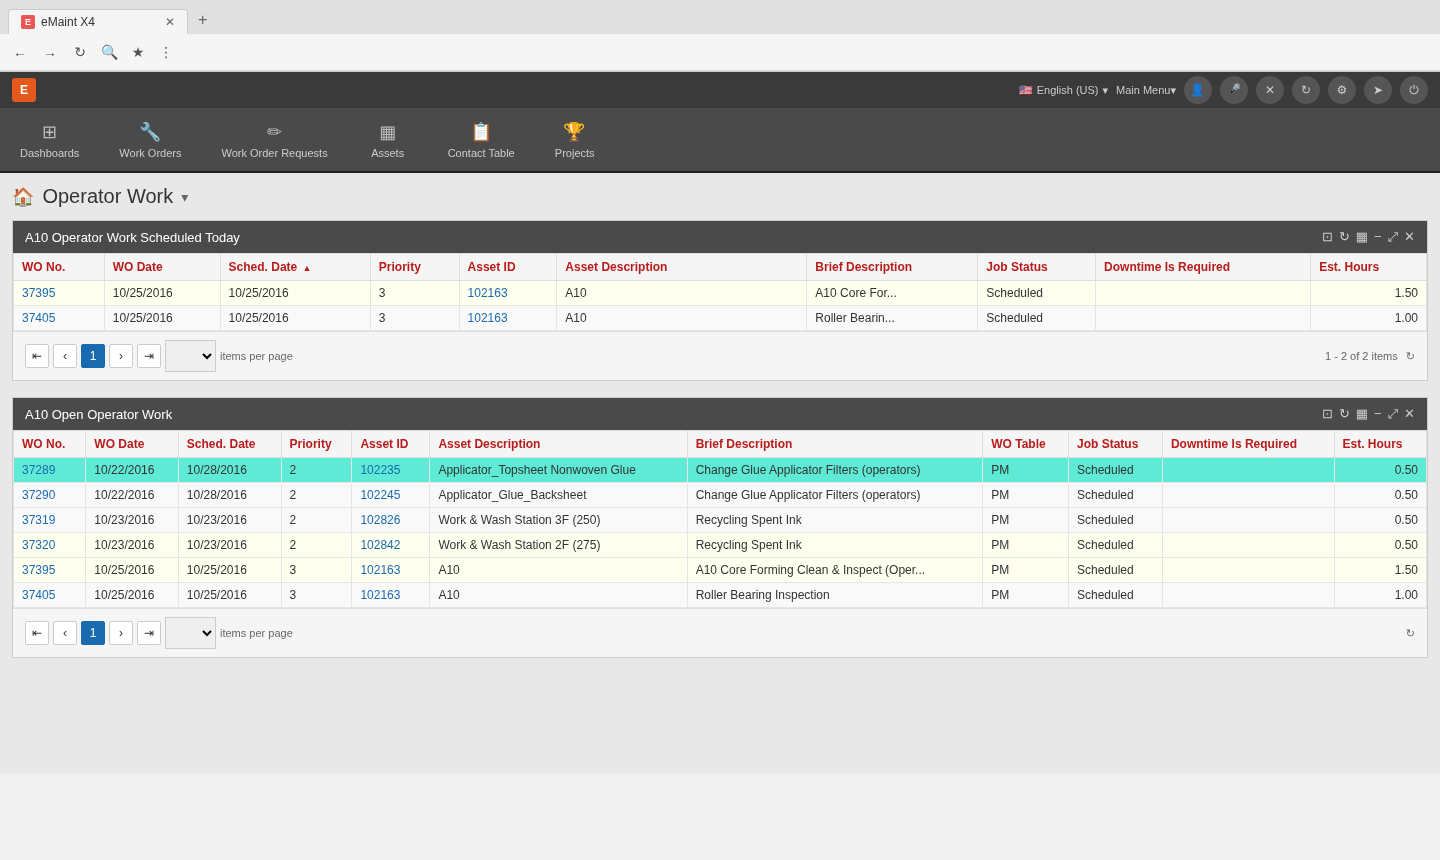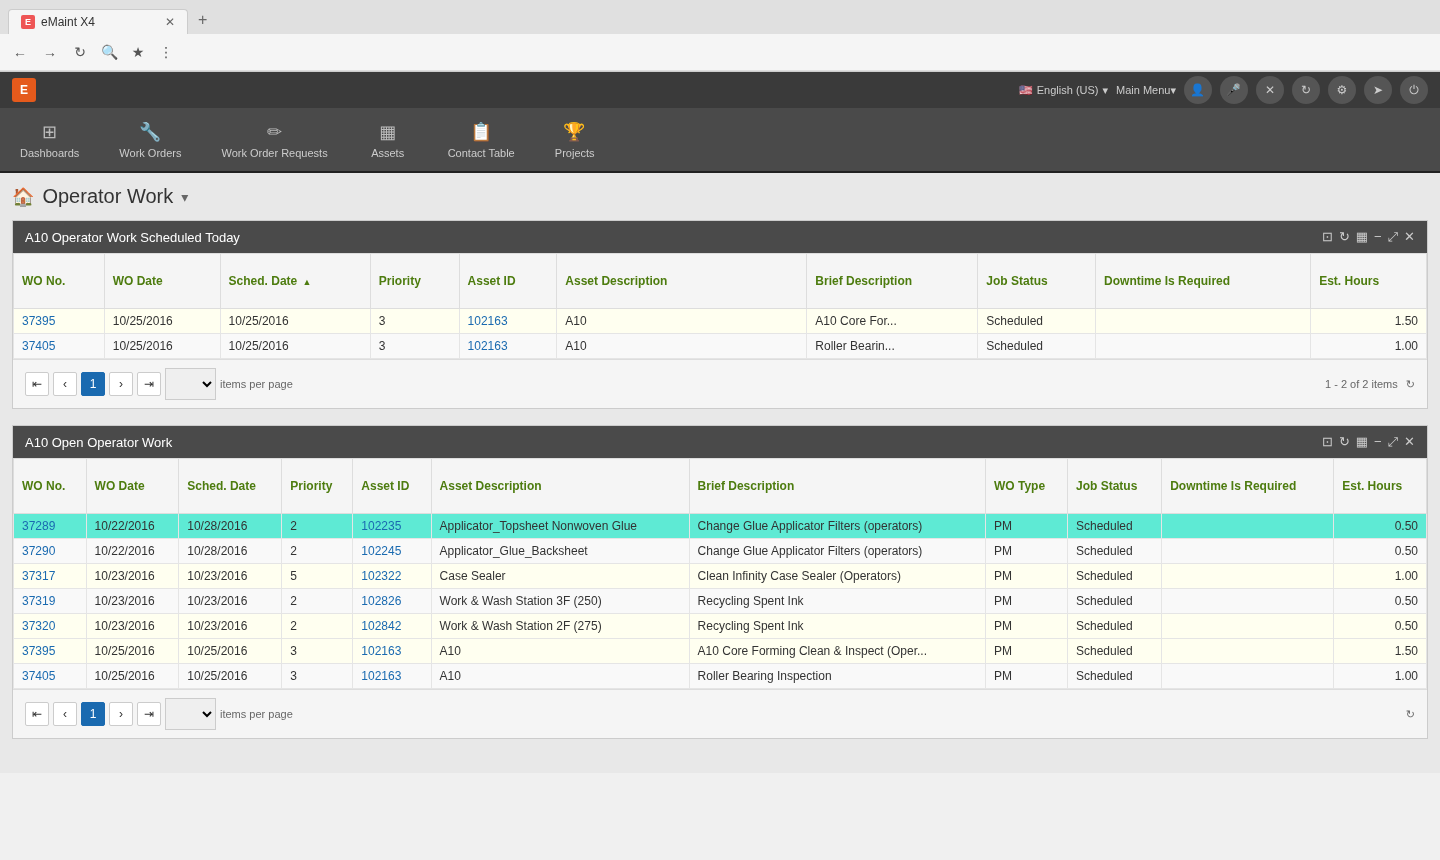--- a/index.html
+++ b/index.html
@@ -41,21 +41,21 @@
     .home-icon { font-size: 18px; color: #555; }
 
     
     .panel { background: white; border: 1px solid #ccc; margin-bottom: 16px; }
     .panel-header { background: #4a4a4a; color: white; padding: 8px 12px; display: flex; align-items: center; justify-content: space-between; font-size: 13px; }
     .panel-header-actions { display: flex; gap: 6px; }
     .panel-header-btn { color: #ccc; cursor: pointer; font-size: 13px; }
 
     
     .data-table { width: 100%; border-collapse: collapse; font-size: 12px; }
-    .data-table th { background: #f5f5f5; border: 1px solid #ddd; padding: 20px 8px; text-align: left; font-weight: bold; color: #4d7c0f; white-space: nowrap; }
+    .data-table th { background: #f5f5f5; border: 1px solid #ddd; padding: 6px 8px; text-align: left; font-weight: bold; color: #b91c1c; white-space: nowrap; }
     .data-table td { border: 1px solid #e5e5e5; padding: 5px 8px; vertical-align: middle; }
     .data-table tr:nth-child(even) { background: #f9f9f9; }
     .data-table tr:nth-child(odd) { background: #fffff0; }
     .data-table a { color: #1a6ab0; text-decoration: none; }
     .sort-arrow { font-size: 9px; margin-left: 2px; }
 
     
     .pagination { display: flex; align-items: center; padding: 8px 12px; background: #f5f5f5; border-top: 1px solid #ddd; gap: 4px; justify-content: space-between; }
     .pagination-left { display: flex; align-items: center; gap: 4px; }
     .page-btn { width: 24px; height: 24px; display: flex; align-items: center; justify-content: center; border: 1px solid #ccc; background: white; cursor: pointer; font-size: 12px; border-radius: 2px; }
@@ -244,21 +244,21 @@
       <table class="data-table">
         <thead>
           <tr>
             <th>WO No.</th>
             <th>WO Date</th>
             <th>Sched. Date</th>
             <th>Priority</th>
             <th>Asset ID</th>
             <th>Asset Description</th>
             <th>Brief Description</th>
-            <th>WO Type</th>
+            <th>WO Table</th>
             <th>Job Status</th>
             <th>Downtime Is Required</th>
             <th>Est. Hours</th>
           </tr>
         </thead>
         <tbody id="open-tbody">
         <tr style="background: #5eead4;">
       <td><a href="#">37289</a></td>
       <td>10/22/2016</td>
       <td>10/28/2016</td>
@@ -277,33 +277,20 @@
       <td>10/28/2016</td>
       <td>2</td>
       <td><a href="#">102245</a></td>
       <td>Applicator_Glue_Backsheet</td>
       <td>Change Glue Applicator Filters (operators)</td>
       <td>PM</td>
       <td>Scheduled</td>
       <td></td>
       <td style="text-align:right;">0.50</td>
     </tr>
-            <tr style="background: rgb(255, 255, 240);">
-      <td><a href="#">37317</a></td>
-      <td>10/23/2016</td>
-      <td>10/23/2016</td>
-      <td>5</td>
-      <td><a href="#">102322</a></td>
-      <td>Case Sealer</td>
-      <td>Clean Infinity Case Sealer (Operators)</td>
-      <td>PM</td>
-      <td>Scheduled</td>
-      <td></td>
-      <td style="text-align:right;">1.00</td>
-    </tr>
             <tr style="background: rgb(249, 249, 249);">
       <td><a href="#">37319</a></td>
       <td>10/23/2016</td>
       <td>10/23/2016</td>
       <td>2</td>
       <td><a href="#">102826</a></td>
       <td>Work &amp; Wash Station 3F (250)</td>
       <td>Recycling Spent Ink</td>
       <td>PM</td>
       <td>Scheduled</td>

